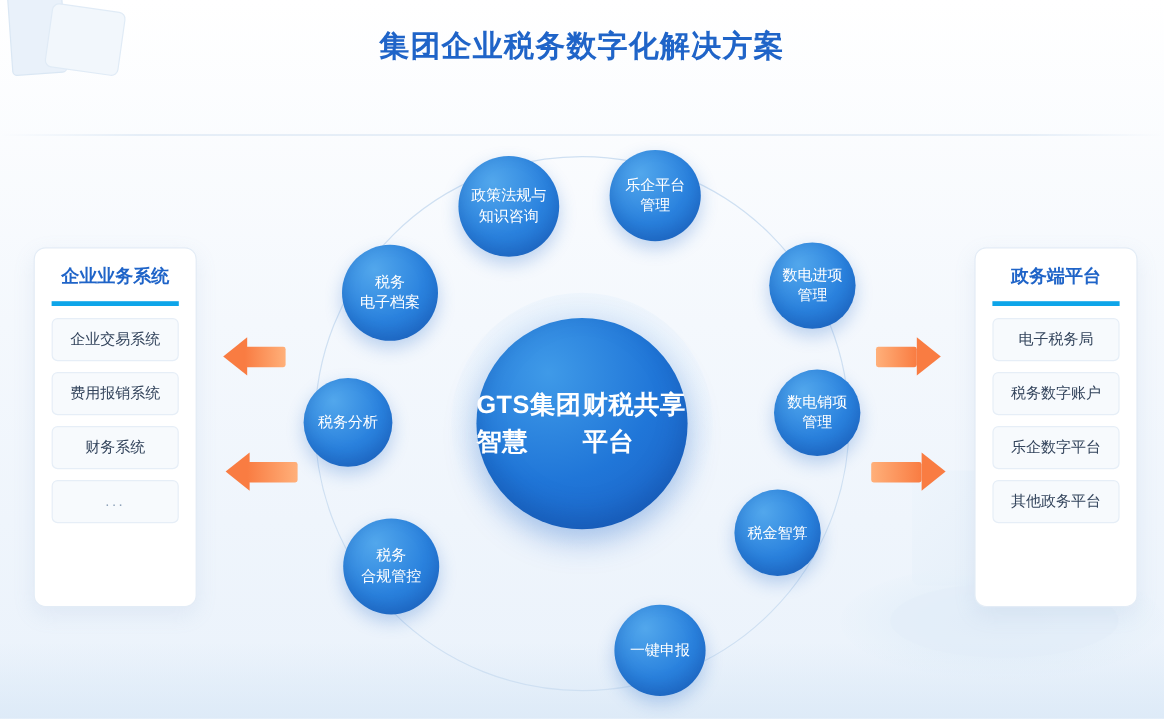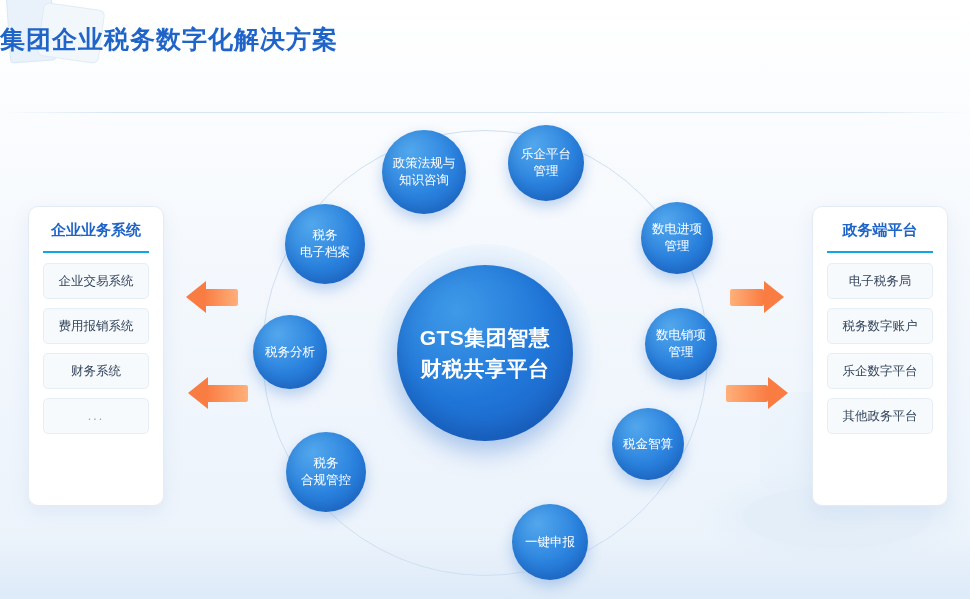--- a/index.html
+++ b/index.html
@@ -53,21 +53,21 @@
     background: linear-gradient(180deg, rgba(226,238,250,0) 0%, rgba(219,233,247,0.85) 100%);
   }
   .deco-cube {
     left: 760px; top: 392px; width: 108px; height: 96px;
     background: linear-gradient(135deg, #eef5fc 0%, #e2edf8 100%);
     border-radius: 6px;
     opacity: .85;
   }
 
   
-  .header { position: absolute; left: 0; top: 22px; width: 970px; text-align: left; }
+  .header { position: absolute; left: 0; top: 22px; width: 970px; text-align: center; }
   .title {
     font-size: 25px; font-weight: bold; color: #1f64c8; letter-spacing: 1px;
     line-height: 34px;
   }
   .subtitle {
     margin-top: 8px; font-size: 17px; color: #2d3a4b; letter-spacing: .5px;
     line-height: 26px;
   }
 
   
@@ -75,21 +75,21 @@
     position: absolute; background: #ffffff;
     border: 1px solid #e3ecf6; border-radius: 10px;
     box-shadow: 0 6px 18px rgba(120,155,195,0.12);
     padding: 14px 14px 16px 14px;
     box-sizing: border-box;
   }
   .panel-left  { left: 28px;  top: 206px; width: 136px; height: 300px; }
   .panel-right { left: 812px; top: 206px; width: 136px; height: 300px; }
   .panel-title {
     text-align: center; font-size: 15px; font-weight: bold; color: #1f64c8;
-    padding-bottom: 11px; border-bottom: 2px solid #0ea5e9; margin-bottom: 10px;
+    padding-bottom: 11px; border-bottom: 4px solid #0ea5e9; margin-bottom: 10px;
   }
   .panel-item {
     height: 34px; line-height: 34px; text-align: center;
     font-size: 12.5px; color: #33445c;
     background: #f7fafd; border: 1px solid #e6eef7; border-radius: 5px;
     margin-bottom: 9px;
   }
   .panel-item.dots { color: #8fa3ba; letter-spacing: 2px; }
 
   
@@ -133,21 +133,21 @@
   .hub-halo {
     position: absolute; left: 376px; top: 244px; width: 218px; height: 218px;
     border-radius: 50%;
     background: radial-gradient(circle at 50% 45%, rgba(190,220,248,0.55) 0%, rgba(210,231,250,0.30) 55%, rgba(225,239,252,0) 72%);
   }
   .hub {
     position: absolute; left: 397px; top: 265px; width: 176px; height: 176px;
     border-radius: 50%;
     background: radial-gradient(circle at 34% 26%, #3f9ae8 0%, #2076d8 52%, #1b5fc2 100%);
     box-shadow: 0 10px 26px rgba(31,100,200,0.35), inset 0 -10px 22px rgba(12,62,140,0.35);
-    display: flex; flex-direction: column; align-items: center; justify-content: center;
+    display: flex; flex-direction: row; align-items: center; justify-content: center;
     color: #ffffff;
   }
   .hub-line { font-size: 21px; font-weight: bold; line-height: 31px; letter-spacing: .5px; }
 
   
   .node {
     position: absolute; border-radius: 50%;
     display: flex; align-items: center; justify-content: center;
     text-align: center; color: #ffffff; font-size: 12.5px; line-height: 17px;
     background: radial-gradient(circle at 34% 26%, #52a7ec 0%, #2a82de 55%, #1d66c6 100%);

